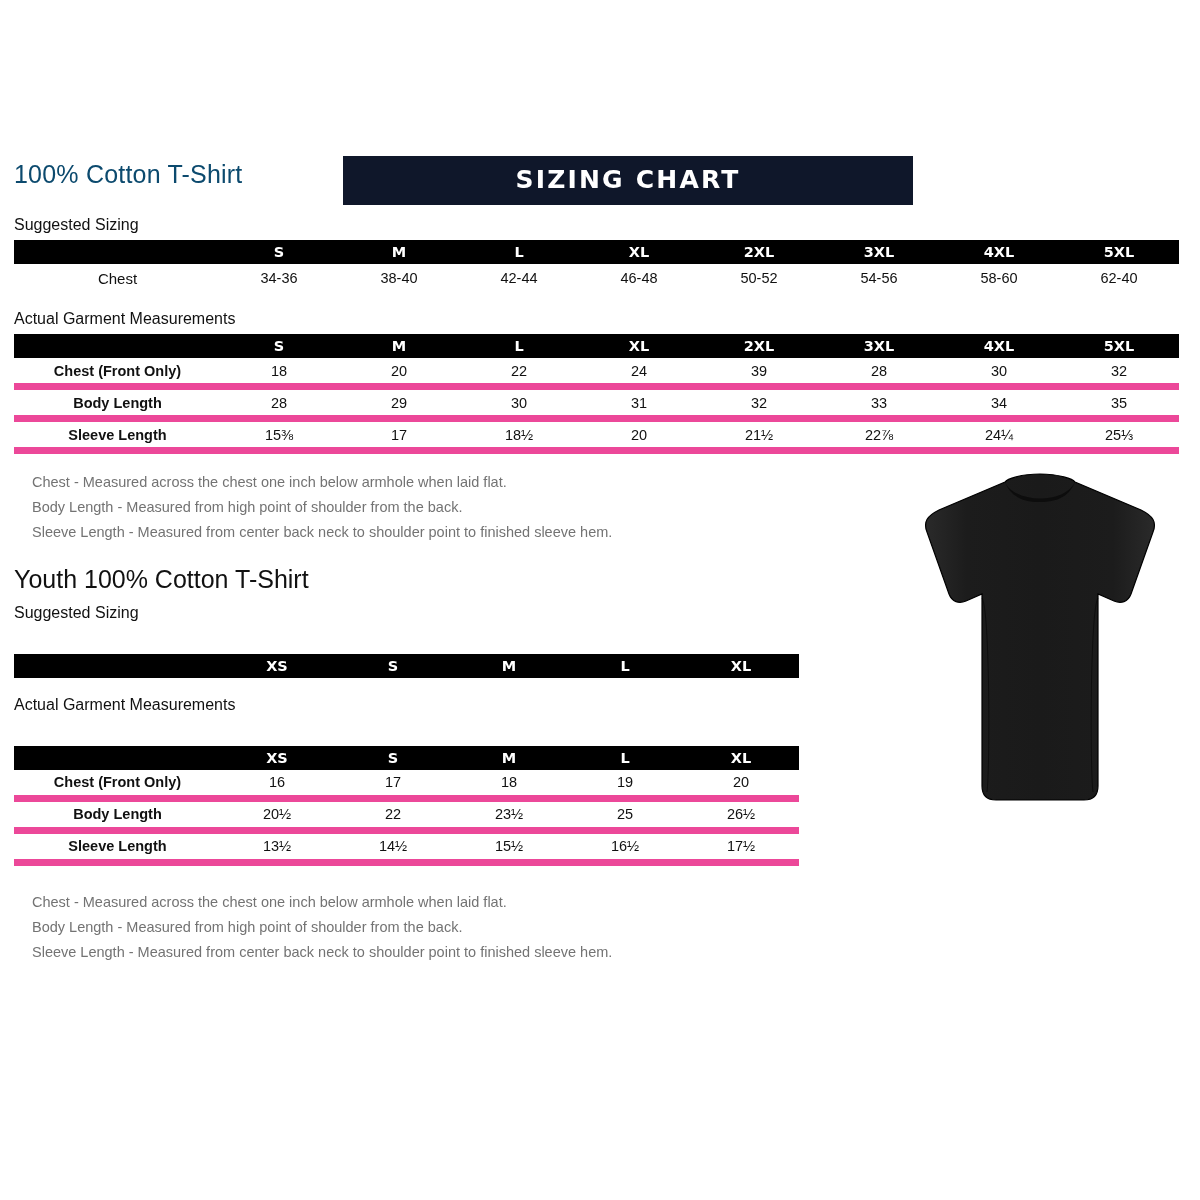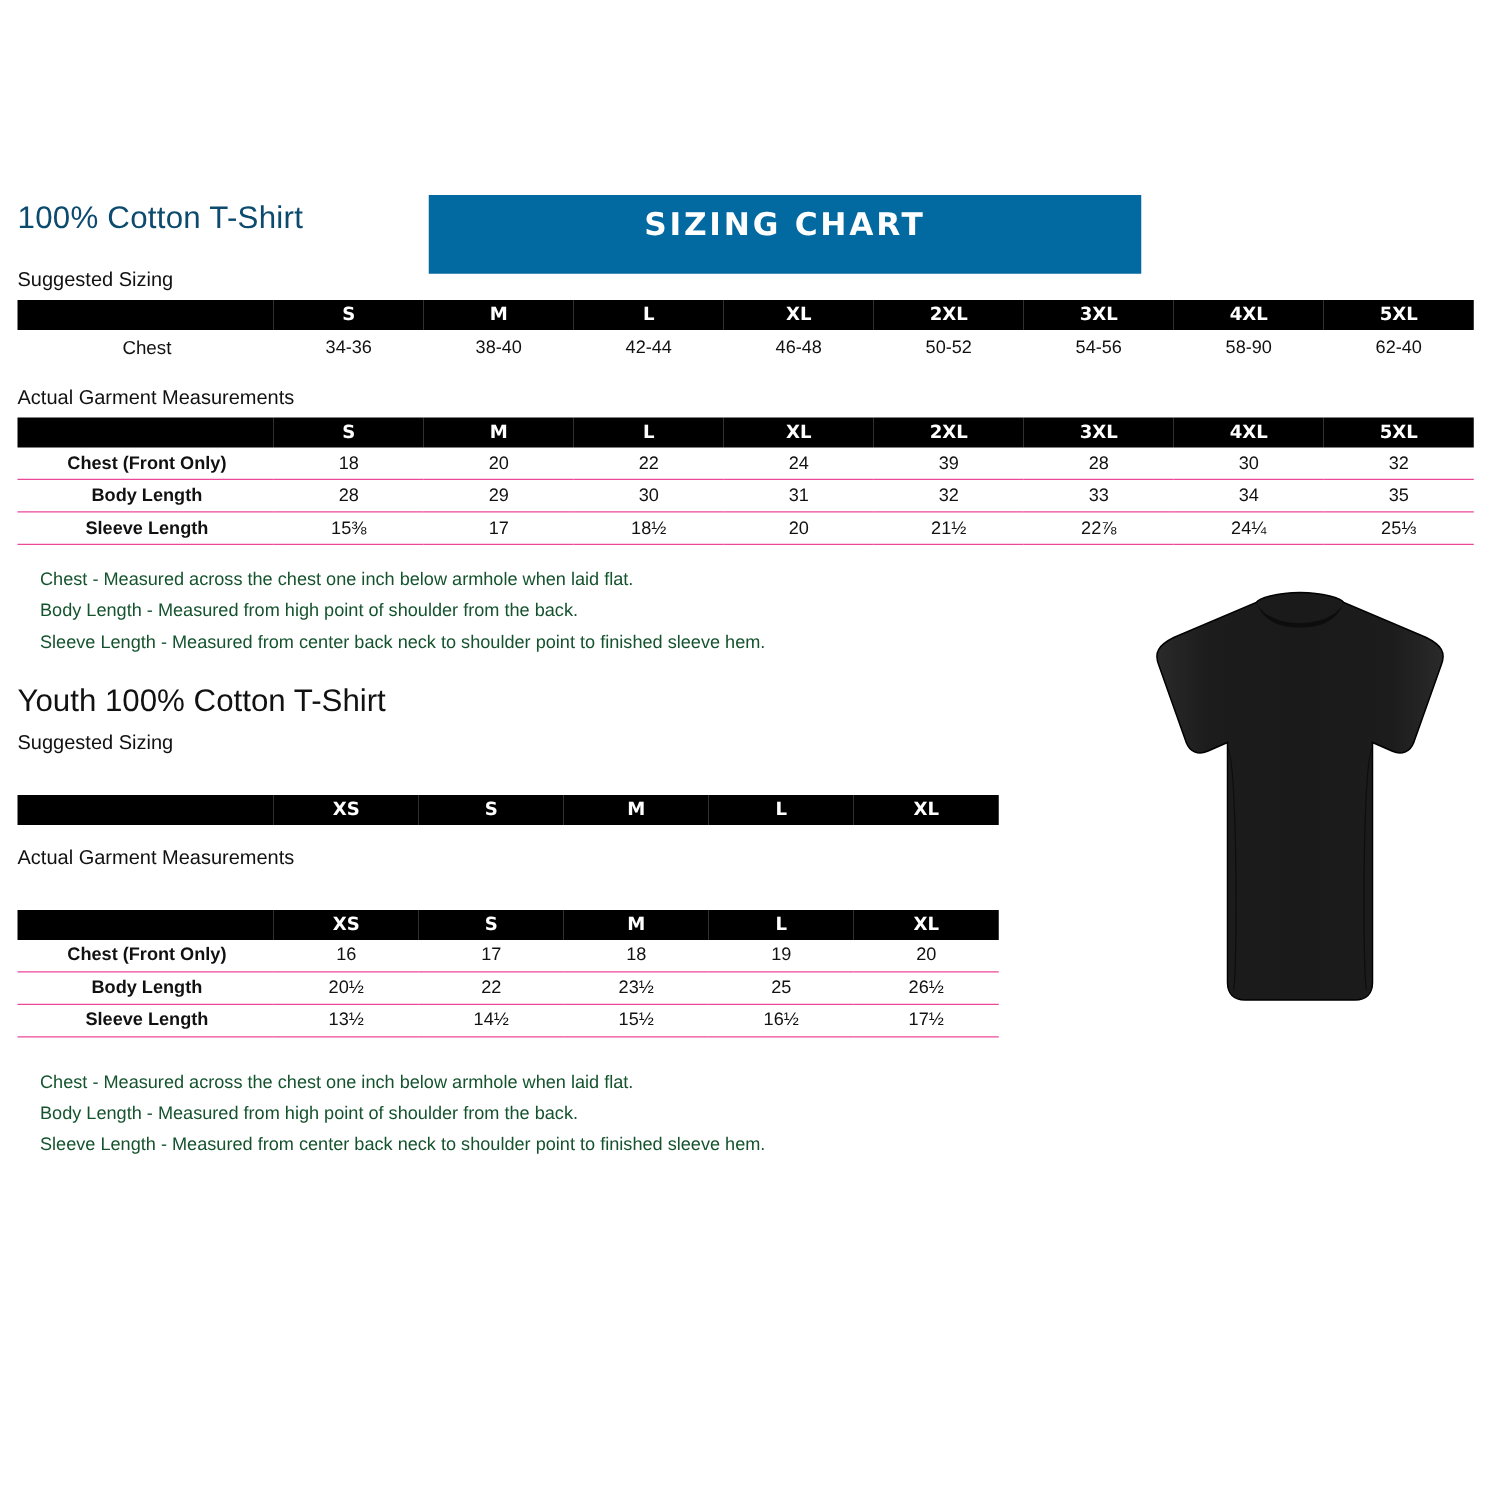--- a/index.html
+++ b/index.html
@@ -43,22 +43,22 @@
     font-weight: 400;
     letter-spacing: 0.2px;
     color: #0c4a6e;
     white-space: nowrap;
   }
   .sizing-banner {
     position: absolute;
     left: 329px;
     top: -4px;
     width: 570px;
-    height: 63px;
-    background: #0369a1;
+    height: 49px;
+    background: #0f172a;
   }
   .sizing-banner .banner-text {
     position: absolute;
     left: 0; right: 0;
     top: 9px;
     text-align: center;
     color: #fff;
     font-size: 25px;
     font-weight: 700;
     letter-spacing: 2.2px;
@@ -95,21 +95,21 @@
     font-family: "DejaVu Sans", sans-serif;
   }
   .hdr-row td.lbl {
     text-align: left;
   }
   .data-row td {
     font-size: 14.5px;
     height: 25px;
     text-align: center;
     color: #111;
-    border-bottom: 1px solid #ec4899;
+    border-bottom: 7px solid #ec4899;
   }
   .data-row td.lbl {
     text-align: center;
     font-weight: 700;
     padding-left: 2px;
   }
 
   
   .suggest-table .data-row td {
     border-bottom: none;
@@ -119,21 +119,21 @@
     font-weight: 400;
     font-size: 15px;
   }
 
   
   .notes {
     margin-top: 16px;
   }
   .notes div {
     font-size: 14.5px;
-    color: #14532d;
+    color: #737373;
     line-height: 1.72;
     padding-left: 18px;
   }
 
   
   .youth-title {
     font-size: 25px;
     font-weight: 400;
     color: #111;
     margin-top: 20px;
@@ -193,21 +193,21 @@
         <td>5XL</td>
       </tr>
       <tr class="data-row">
         <td class="lbl">Chest</td>
         <td>34-36</td>
         <td>38-40</td>
         <td>42-44</td>
         <td>46-48</td>
         <td>50-52</td>
         <td>54-56</td>
-        <td>58-90</td>
+        <td>58-60</td>
         <td>62-40</td>
       </tr>
     </tbody>
       </table>
 
     <div class="sub-label" style="margin-top:18px;">Actual Garment Measurements</div>
 
     <table class="sz">
       <colgroup>
         <col style="width:205px">

